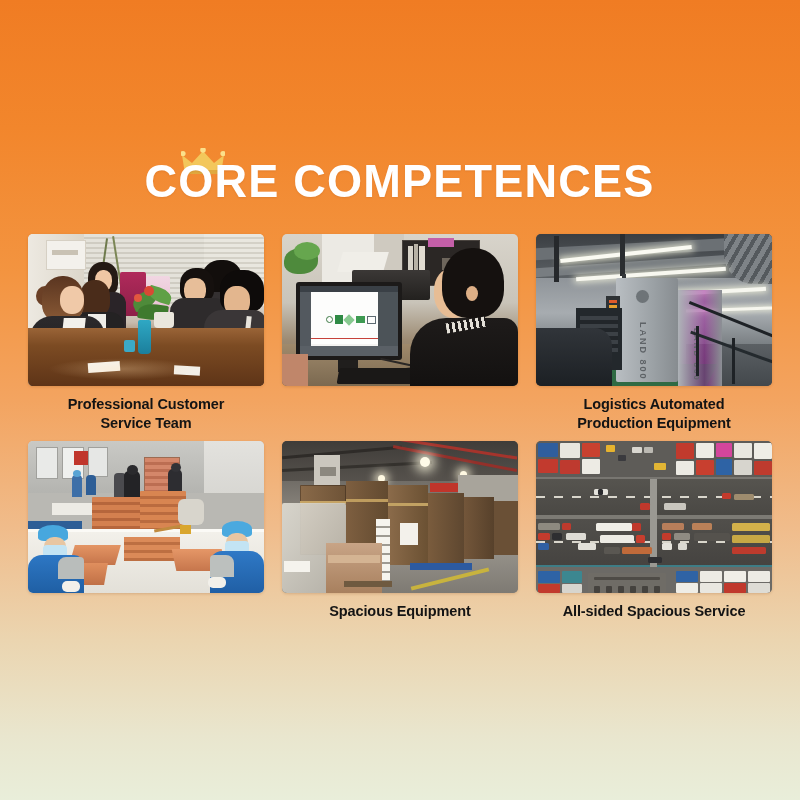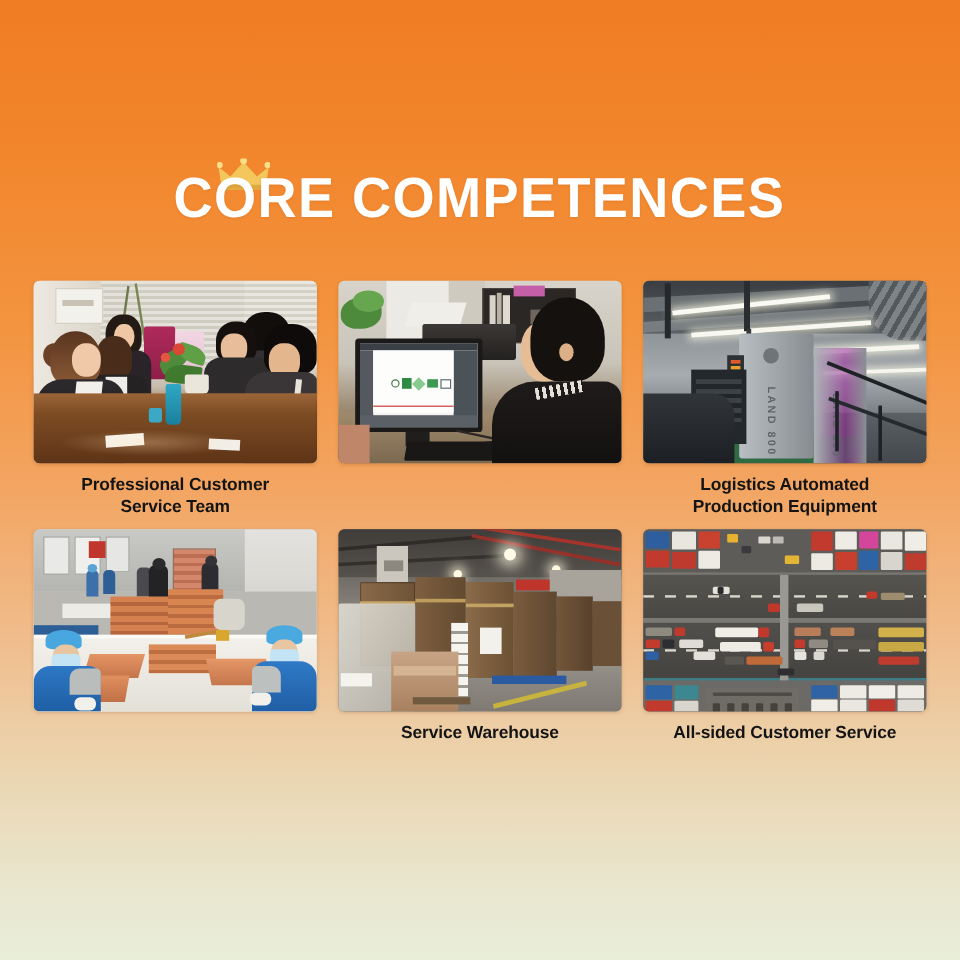--- a/index.html
+++ b/index.html
@@ -20,21 +20,21 @@
       #F3A460 50%,
       #F0BC8B 66%,
       #EBD5B0 80%,
       #E9E6CE 92%,
       #E9EEDA 100%);
   }
 
   
   #title-block {
     position:absolute;
-    left:0; right:0; top:136px;
+    left:0; right:0; top:152px;
     text-align:center;
   }
   #crown-icon {
     position:absolute;
     left:181px; top:-4px;
     width:44px; height:30px;
   }
   #page-title {
     display:inline-block;
     color:#FFFFFF;
@@ -538,21 +538,21 @@
           <div class="pal1-band"></div>
         <div class="pallet-base"></div>
         <div class="labels"></div>
           <div class="label-tag"></div>
         <div class="wrap"></div>
           <div class="wrap2"></div>
           <div class="wrap2-b"></div>
         <div class="label-tag2"></div>
           <div class="pallet-base2"></div>
       </div>
-      <div class="caption">Service Warehouse</div>
+      <div class="caption">Spacious Equipment</div>
     </div>
 
     <div class="card">
       <div class="photo p6">
         <div class="band-top"></div>
 
         <div class="ctr" style="left:2px;  top:2px;  width:20px;height:14px;background:#2F5E9E;"></div>
         <div class="ctr" style="left:2px;  top:18px; width:20px;height:14px;background:#C23A2E;"></div>
         <div class="ctr" style="left:24px; top:2px;  width:20px;height:15px;background:#E8E6DF;"></div>
         <div class="ctr" style="left:24px; top:19px; width:20px;height:14px;background:#BE3A2F;"></div>
@@ -629,17 +629,17 @@
         <div class="ctr" style="left:118px;top:145px;width:6px; height:7px; background:#45423E;"></div>
         <div class="ctr" style="left:140px;top:130px;width:22px;height:11px;background:#2F63A5;"></div>
         <div class="ctr" style="left:140px;top:142px;width:22px;height:10px;background:#EFEDE6;"></div>
         <div class="ctr" style="left:164px;top:130px;width:22px;height:11px;background:#EDEBE4;"></div>
         <div class="ctr" style="left:164px;top:142px;width:22px;height:10px;background:#E9E7E0;"></div>
         <div class="ctr" style="left:188px;top:130px;width:22px;height:11px;background:#F0EEE7;"></div>
         <div class="ctr" style="left:188px;top:142px;width:22px;height:10px;background:#C0382C;"></div>
         <div class="ctr" style="left:212px;top:130px;width:22px;height:11px;background:#EDEBE4;"></div>
         <div class="ctr" style="left:212px;top:142px;width:22px;height:10px;background:#DEDCD5;"></div>
       </div>
-      <div class="caption">All-sided Customer Service</div>
+      <div class="caption">All-sided Spacious Service</div>
     </div>
 
   </div>
 </div>
 
 </body></html>

